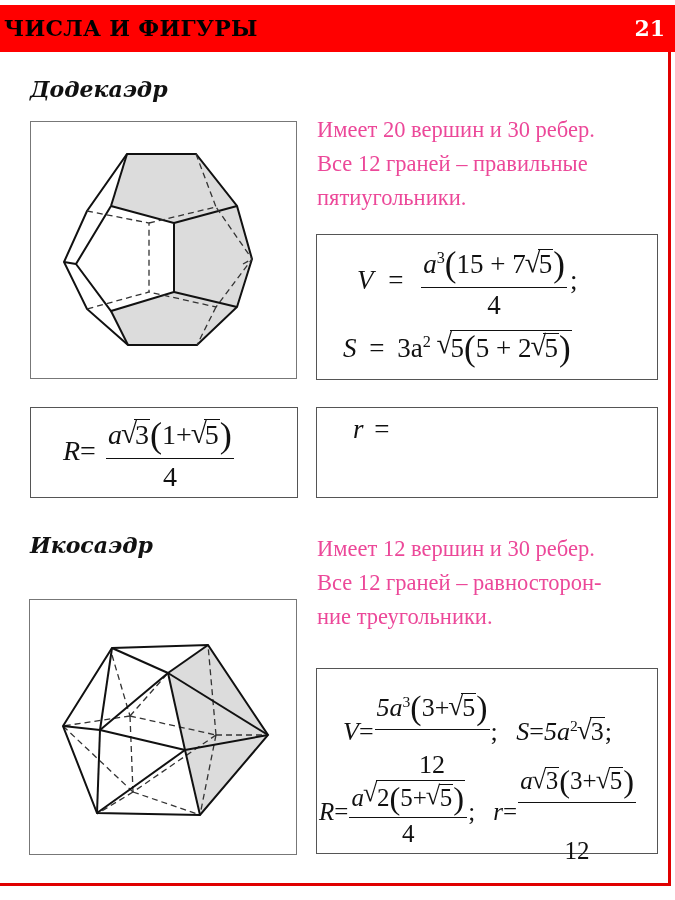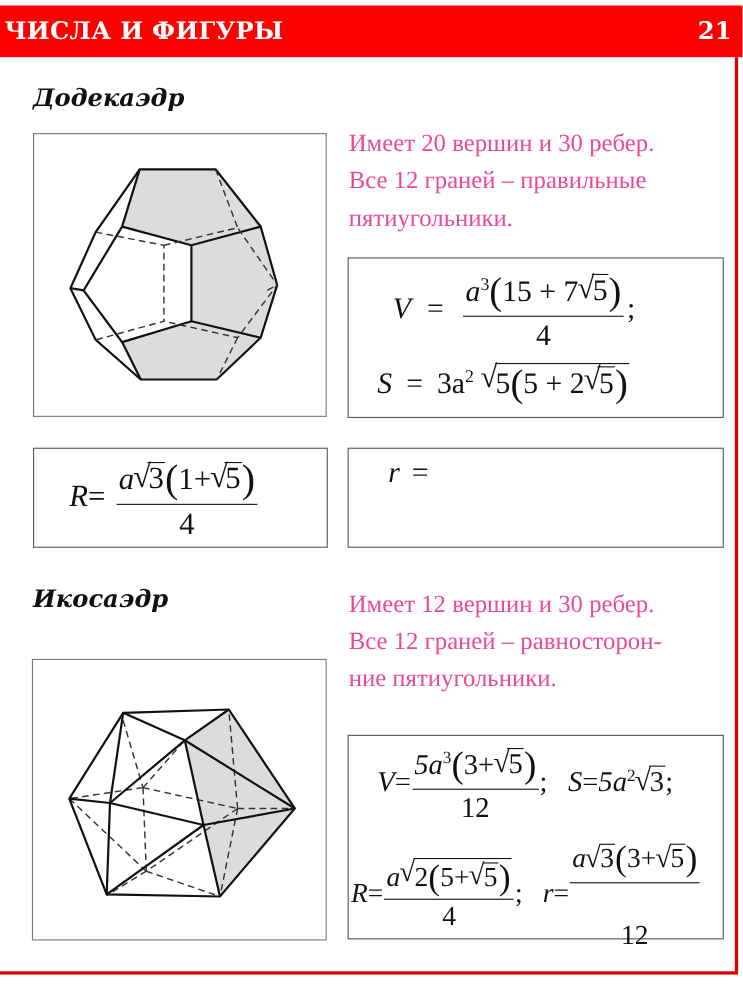--- a/index.html
+++ b/index.html
@@ -1,18 +1,18 @@
 <!DOCTYPE html>
 <html><head>
 <meta charset="utf-8">
 <style>
   html, body { margin:0; padding:0; }
   body { width:675px; height:900px; background:#ffffff; position:relative; overflow:hidden; font-family:"Liberation Serif", serif; color:#111; }
   .header { position:absolute; left:0; top:5px; width:675px; height:47px; background:#ff0000; }
-  .header-title { position:absolute; left:4px; top:10px; font-family:"DejaVu Serif", serif; font-weight:bold; font-size:22px; color:#ffffff; letter-spacing:0.3px; }
+  .header-title { position:absolute; left:4px; top:10px; font-family:"DejaVu Serif", serif; font-weight:bold; font-size:22px; color:#000000; letter-spacing:0.3px; }
   .header-page { position:absolute; right:10px; top:10px; font-family:"DejaVu Serif", serif; font-weight:bold; font-size:22px; color:#ffffff; }
   .right-rule { position:absolute; left:668px; top:52px; width:3px; height:832px; background:#e00000; }
   .bottom-rule { position:absolute; left:0; top:883px; width:671px; height:3px; background:#e00000; }
   .section-title { position:absolute; font-family:"DejaVu Serif", serif; font-weight:bold; font-style:italic; font-size:22px; color:#111; }
   .figbox { position:absolute; border:1.5px solid #777; background:#fff; box-sizing:border-box; }
   .figbox svg { position:absolute; left:0; top:0; }
   .desc { position:absolute; font-family:"Liberation Serif", serif; font-size:22.5px; line-height:34px; color:#ec4899; }
   .desc div { white-space:nowrap; }
   .fbox { position:absolute; border:1.5px solid #555; box-sizing:border-box; background:#fff; }
   .f { position:absolute; font-family:"Liberation Serif", serif; color:#111; white-space:nowrap; }
@@ -104,21 +104,21 @@
     <span class="it">r</span>
     <span style="margin:0 4px;">=</span>
   </div>
 </div>
 
 <div class="section-title" style="left:30px; top:532px;">Икосаэдр</div>
 
 <div class="desc" style="left:317px; top:532px;">
   <div>Имеет 12 вершин и 30 ребер.</div>
   <div>Все 12 граней – равносторон-</div>
-  <div>ние пятиугольники.</div>
+  <div>ние треугольники.</div>
 </div>
 
 <div class="figbox" style="left:29px; top:599px; width:268px; height:256px;">
   <svg width="268" height="256" viewBox="0 0 268 256">
 
     <polygon points="138,73 178,45 238,135" fill="#dcdcdc"></polygon>
     <polygon points="138,73 238,135 155,150" fill="#dcdcdc"></polygon>
     <polygon points="155,150 238,135 170,215" fill="#dcdcdc"></polygon>
 
     <g stroke="#333" stroke-width="1.3" stroke-dasharray="6,4" fill="none">
@@ -149,21 +149,21 @@
       <line x1="70" y1="130" x2="67" y2="213"></line>
       <line x1="155" y1="150" x2="238" y2="135"></line>
       <line x1="155" y1="150" x2="67" y2="213"></line>
       <line x1="155" y1="150" x2="170" y2="215"></line>
     </g>
   </svg>
 </div>
 
 <div class="fbox" style="left:316px; top:668px; width:342px; height:186px;">
   <div class="f" style="left:26px; top:8px; font-size:26px;">
-    <span class="it">V</span><span>=</span><span class="frac" style="margin:0 1px;">
+    <span class="it">V</span><span>=</span><span class="frac" style="margin:12px 1px;gap:18px;">
       <span class="num"><span class="it">5a</span><sup>3</sup><span class="paren">(</span><span>3+</span><span class="sqrt"><span class="rad">5</span></span><span class="paren">)</span></span>
       <span class="den">12</span>
     </span><span>;</span>
     <span style="margin-left:12px;" class="it">S</span><span>=</span><span class="it">5a</span><sup>2</sup><span class="sqrt"><span class="rad">3</span></span><span>;</span>
   </div>
   <div class="f" style="left:2px; top:94px; font-size:25px;">
     <span class="it">R</span><span>=</span><span class="frac" style="margin:4px 1px;">
       <span class="num"><span class="it">a</span><span class="sqrt"><span class="rad"><span>2</span><span class="paren">(</span><span>5+</span><span class="sqrt"><span class="rad">5</span></span><span class="paren">)</span></span></span></span>
       <span class="den">4</span>
     </span><span>;</span>

